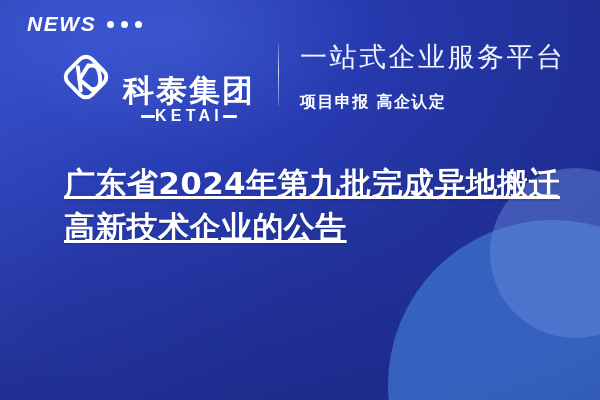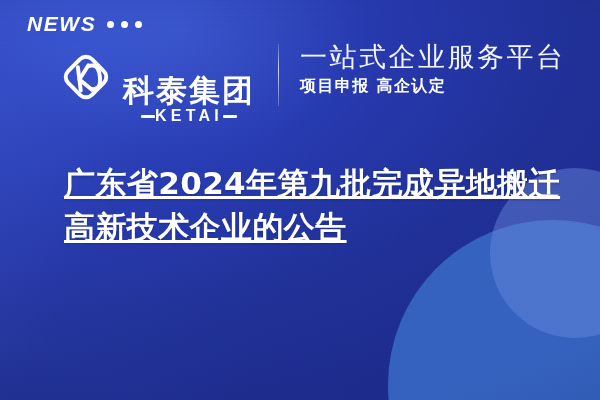--- a/index.html
+++ b/index.html
@@ -164,21 +164,21 @@
     background: linear-gradient(180deg, rgba(255,255,255,.18), rgba(255,255,255,.78) 42%, rgba(255,255,255,.22));
   }
 
   
   .tagline {
     position: absolute;
     left: 300px;
     top: 42px;
     display: flex;
     flex-direction: column;
-    gap: 3px;
+    gap: 19px;
   }
   .tagline-main {
     font-size: 27px;
     color: #f2f5ff;
     letter-spacing: 2.5px;
     line-height: 1.14;
     white-space: nowrap;
     font-family: "DejaVu Sans", "Liberation Sans", sans-serif;
     font-weight: 400;
   }

